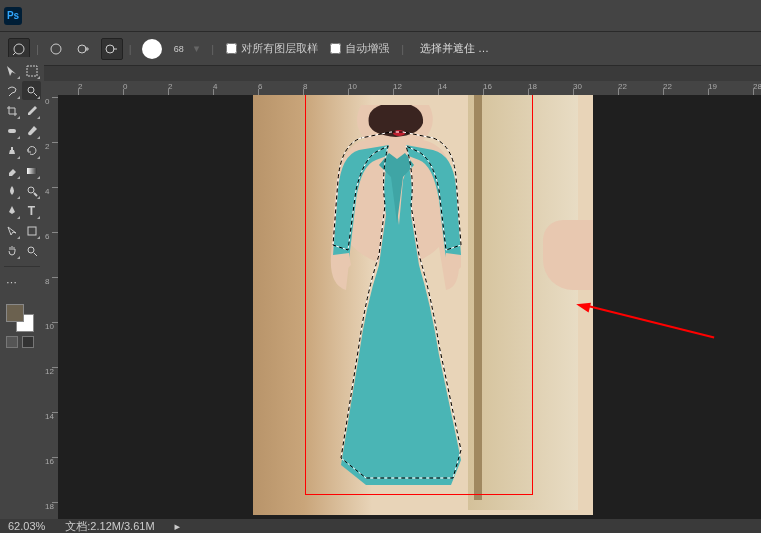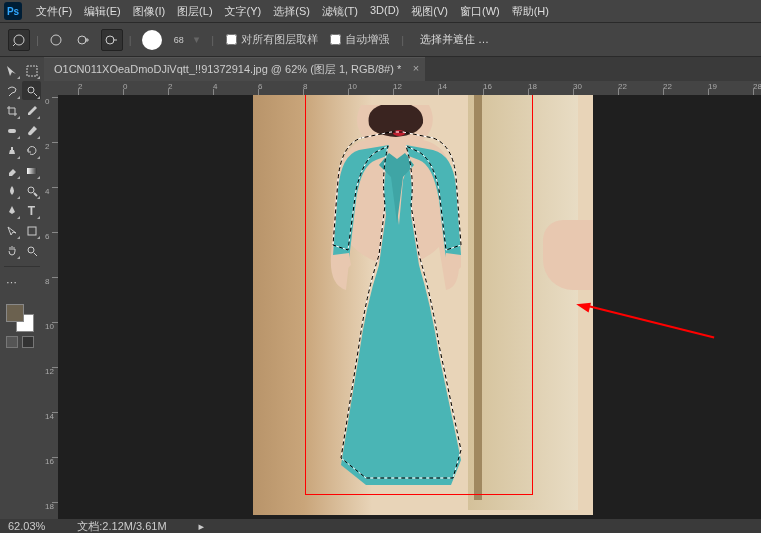--- a/index.html
+++ b/index.html
@@ -1,17 +1,17 @@
 <!DOCTYPE html>
 <html><head>
 <meta charset="utf-8">
 <style>
 *{margin:0;padding:0;box-sizing:border-box;font-family:"Microsoft YaHei",Arial,sans-serif;font-size:11px;color:#ccc;user-select:none}
 body{background:#535353;width:761px;height:533px;overflow:hidden;position:relative}
-.menubar{height:23px;background:#444;display:flex;align-items:center;padding:0 4px;border-bottom:1px solid #2a2a2a}
+.menubar{height:32px;background:#444;display:flex;align-items:center;padding:0 4px;border-bottom:1px solid #2a2a2a}
 .ps-logo{width:18px;height:18px;background:#001e36;border-radius:3px;display:flex;align-items:center;justify-content:center;margin-right:8px}
 .ps-logo span{color:#31a8ff;font-weight:bold;font-size:10px}
 .menu-item{padding:3px 6px;color:#ddd;cursor:pointer}
 .optbar{height:34px;background:#444;display:flex;align-items:center;padding:0 8px;border-bottom:1px solid #2a2a2a;gap:6px}
 .opt-ico{width:22px;height:22px;display:flex;align-items:center;justify-content:center;border:1px solid transparent;border-radius:2px}
 .opt-ico.sel{background:#333;border-color:#222}
 .brush-dot{width:20px;height:20px;border-radius:50%;background:#fff;margin-right:2px}
 .brush-sz{font-size:9px;color:#ccc}
 .chk{display:flex;align-items:center;gap:4px;margin-left:6px}
 .chk input{width:11px;height:11px}
@@ -36,41 +36,28 @@
 .toolbar{position:absolute;left:0;top:57px;width:44px;bottom:14px;background:#444;padding:4px 2px}
 .trow{display:flex;gap:1px;margin-bottom:1px}
 .tool{width:19px;height:19px;display:flex;align-items:center;justify-content:center;border-radius:2px;position:relative}
 .tool.active{background:#333}
 .tool .tri{position:absolute;right:1px;bottom:1px;width:0;height:0;border-left:3px solid transparent;border-bottom:3px solid #aaa}
 .swatches{margin-top:10px;padding:2px;position:relative;height:30px}
 .sw-fg{position:absolute;left:4px;top:2px;width:18px;height:18px;background:#6b614f;border:1px solid #888;z-index:2}
 .sw-bg{position:absolute;left:14px;top:12px;width:18px;height:18px;background:#fff;border:1px solid #888}
 .mini{margin-top:4px;display:flex;gap:4px;padding-left:4px}
 .mini div{width:12px;height:12px;border:1px solid #777}
-.statusbar{position:absolute;bottom:0;left:0;right:0;height:14px;background:#3a3a3a;display:flex;align-items:center;padding:0 8px;gap:32px;font-size:10px;color:#bbb}
+.statusbar{position:absolute;bottom:0;left:0;right:0;height:14px;background:#3a3a3a;display:flex;align-items:center;padding:0 8px;gap:20px;font-size:10px;color:#bbb}
 </style>
 </head>
 <body>
 
 <div class="menubar">
   <div class="ps-logo">
       <span>Ps</span>
-    </div>
-  <div id="menu-host" style="display: flex;">
-      <div class="menu-item">文件(F)</div>
-      <div class="menu-item">编辑(E)</div>
-      <div class="menu-item">图像(I)</div>
-      <div class="menu-item">图层(L)</div>
-      <div class="menu-item">文字(Y)</div>
-      <div class="menu-item">选择(S)</div>
-      <div class="menu-item">滤镜(T)</div>
-      <div class="menu-item">3D(D)</div>
-      <div class="menu-item">视图(V)</div>
-      <div class="menu-item">窗口(W)</div>
-      <div class="menu-item">帮助(H)</div>
     </div>
 </div>
 
 <div class="optbar">
   <div class="opt-ico sel">
       <svg width="14" height="14">
         <circle cx="7" cy="7" r="5" fill="none" stroke="#ccc"></circle>
         <path d="M4 10 L1 13" stroke="#ccc"></path>
       </svg>
     </div>
@@ -270,21 +257,20 @@
     <div class="sw-bg"></div>
   </div>
   <div class="mini">
       <div style="background:#555"></div>
       <div style="background:#333"></div>
     </div>
 </div>
 
 <div class="tabbar">
   <div class="tab">
-    <span>O1CN011XOeaDmoDJiVqtt_!!91372914.jpg @ 62% (图层 1, RGB/8#) *</span>
     <span class="x">×</span>
   </div>
 </div>
 
 <div class="work">
   <div class="hruler" id="hr">
       <div class="tick" style="left: 20px; top: 1px;">2</div>
       <div style="position: absolute; left: 20px; top: 8px; width: 1px; height: 6px; background: rgb(136, 136, 136);"></div>
       <div class="tick" style="left: 65px; top: 1px;">0</div>
       <div style="position: absolute; left: 65px; top: 8px; width: 1px; height: 6px; background: rgb(136, 136, 136);"></div>

